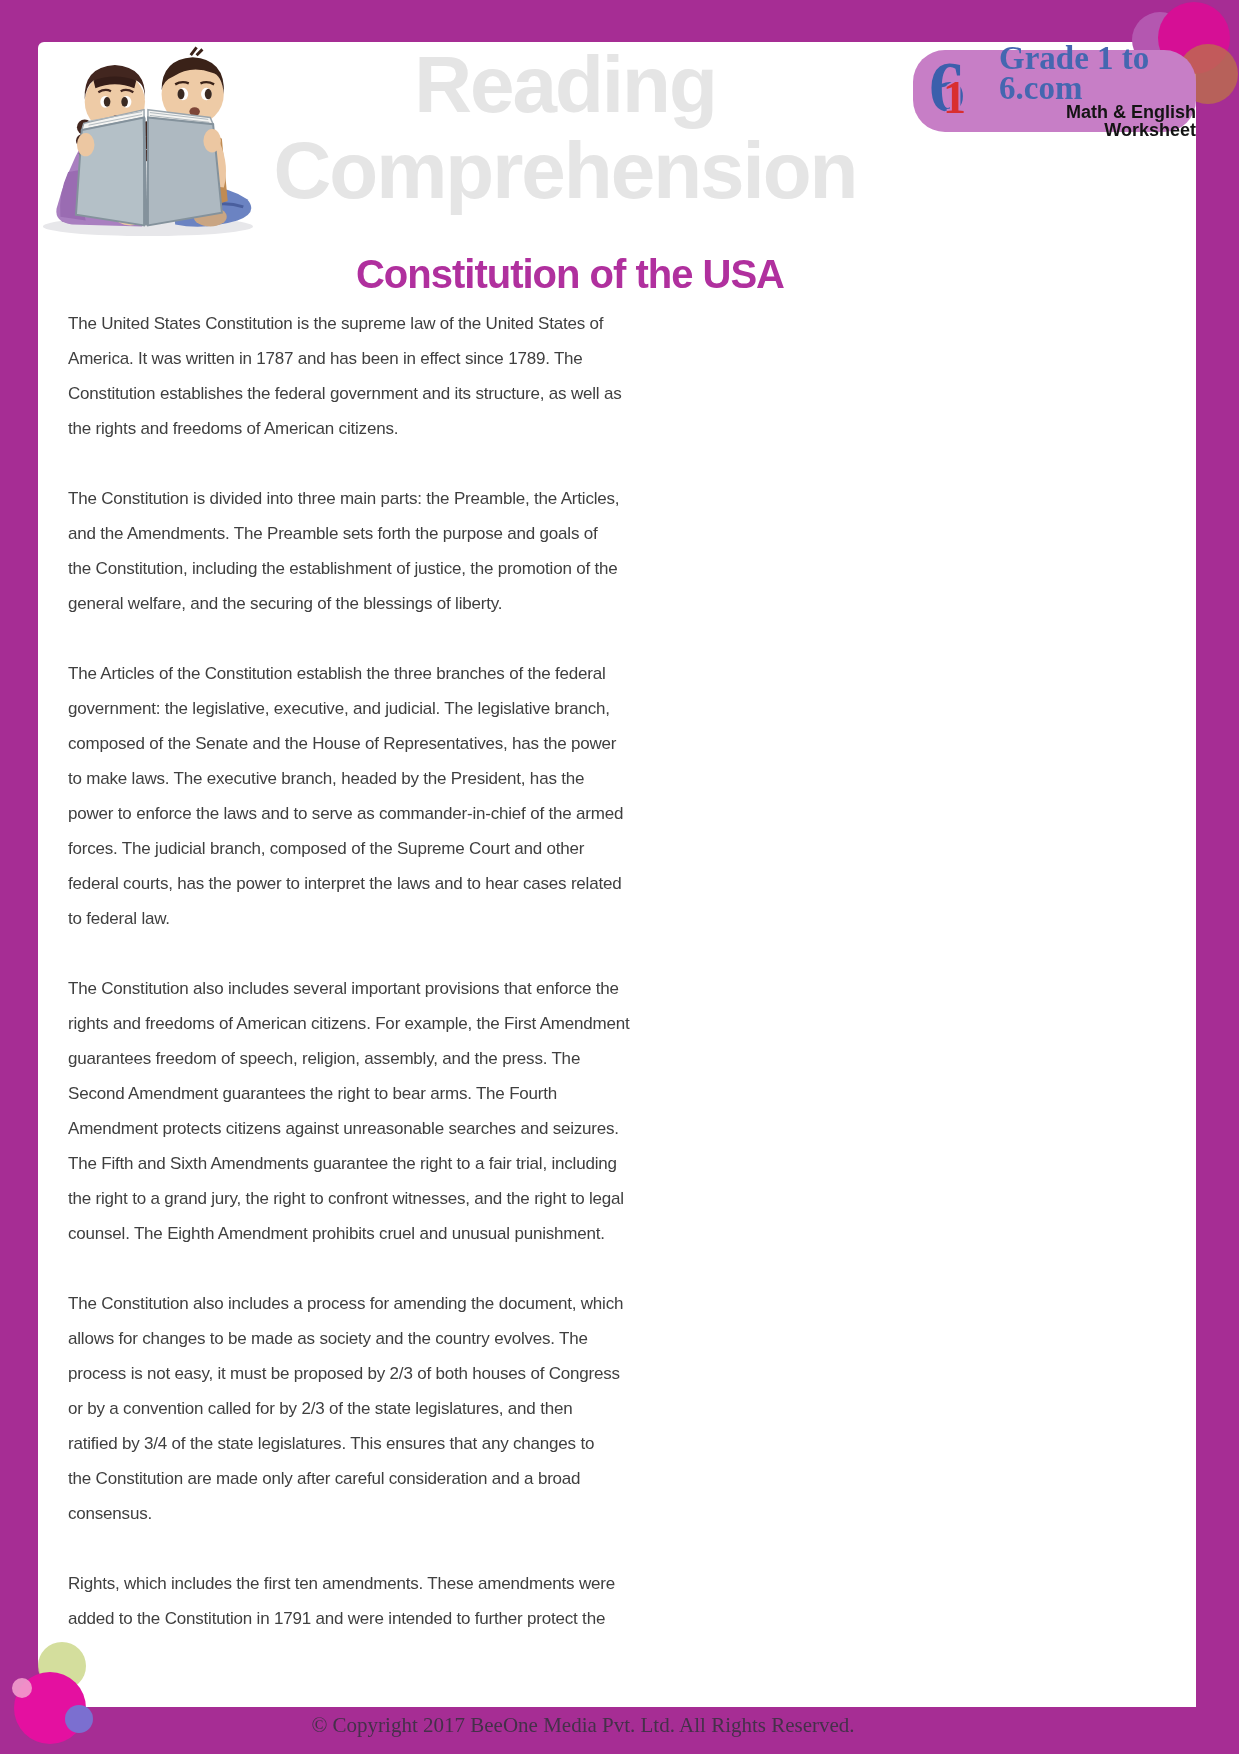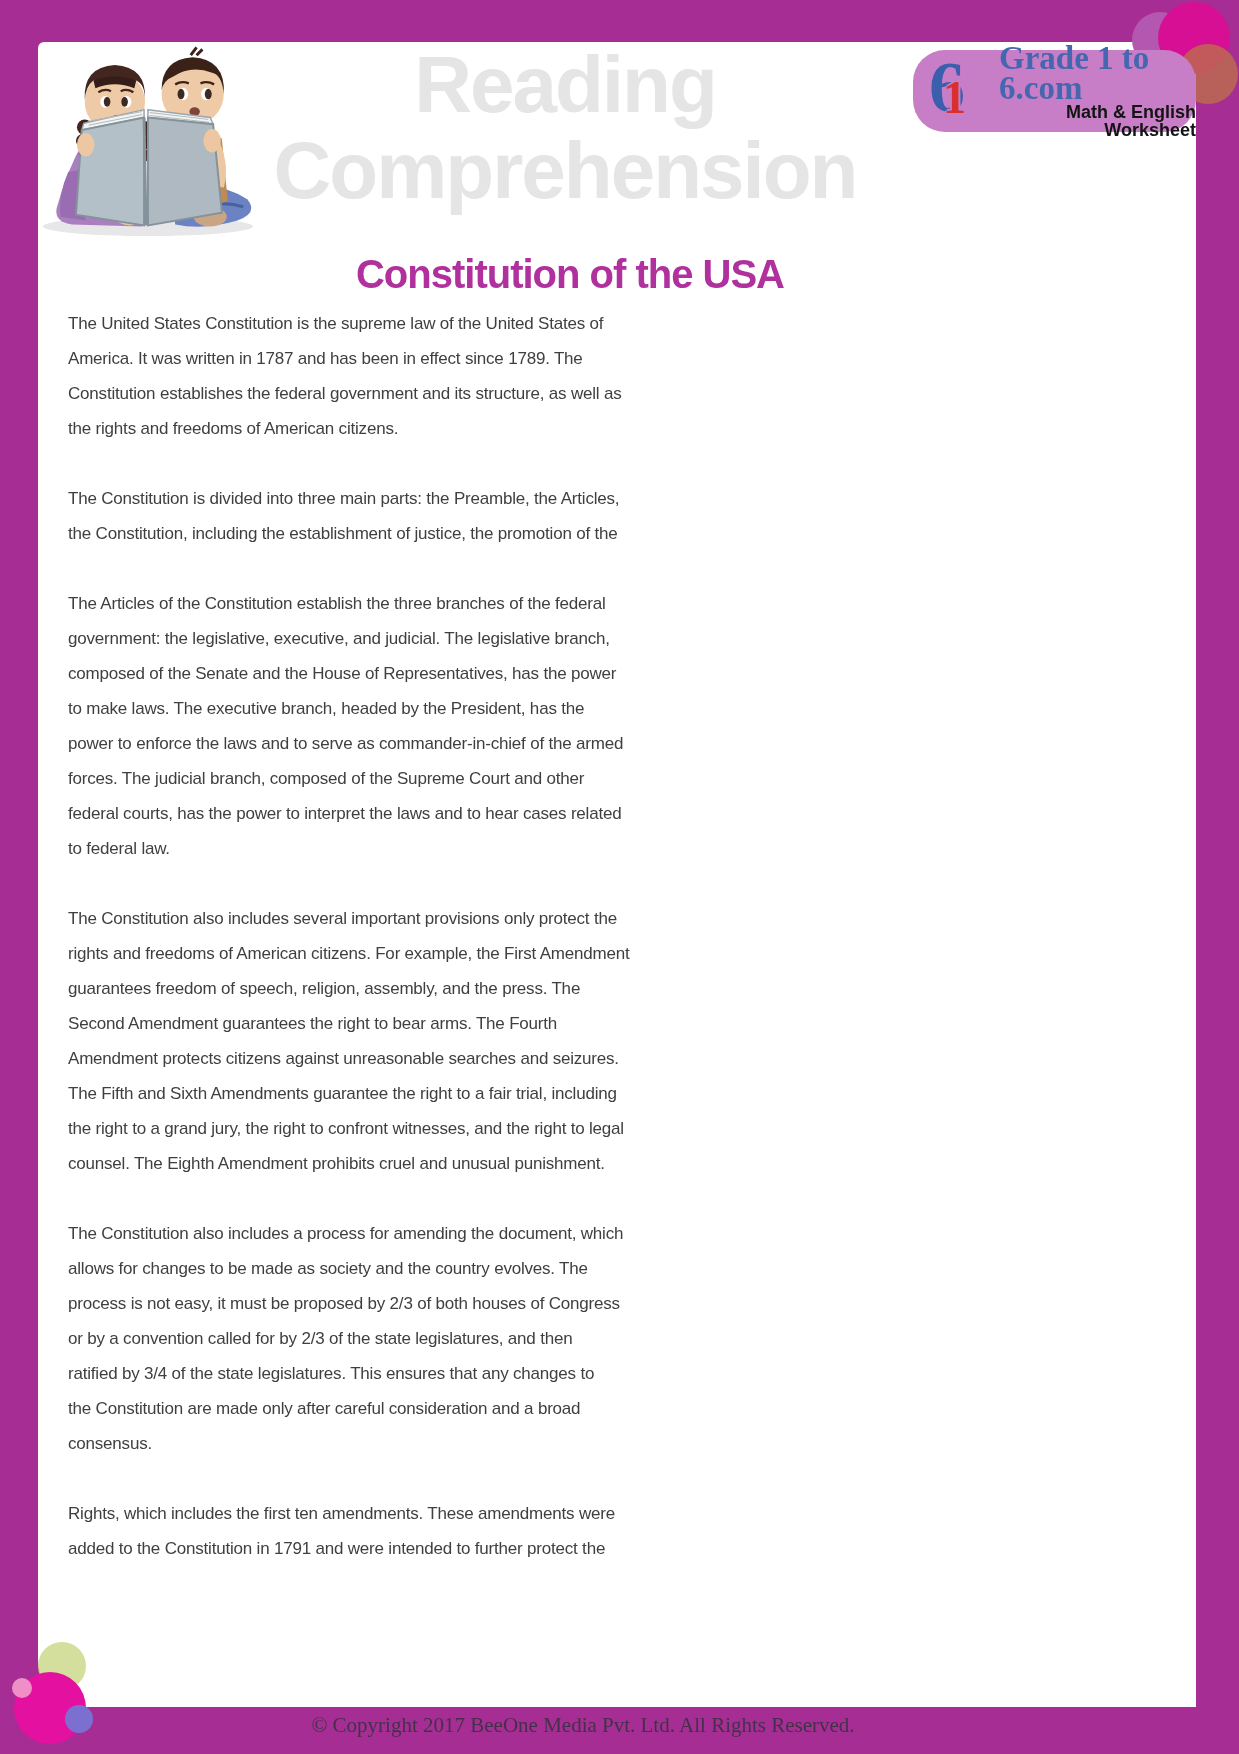--- a/index.html
+++ b/index.html
@@ -184,34 +184,36 @@
 
   <div class="article">
       <div class="para">
         <div class="line">The United States Constitution is the supreme law of the United States of</div>
         <div class="line">America. It was written in 1787 and has been in effect since 1789. The</div>
         <div class="line">Constitution establishes the federal government and its structure, as well as</div>
         <div class="line">the rights and freedoms of American citizens.</div>
       </div>
       <div class="para">
         <div class="line">The Constitution is divided into three main parts: the Preamble, the Articles,</div>
+        <div class="line">and the Amendments. The Preamble sets forth the purpose and goals of</div>
         <div class="line">the Constitution, including the establishment of justice, the promotion of the</div>
+        <div class="line">general welfare, and the securing of the blessings of liberty.</div>
       </div>
       <div class="para">
         <div class="line">The Articles of the Constitution establish the three branches of the federal</div>
         <div class="line">government: the legislative, executive, and judicial. The legislative branch,</div>
         <div class="line">composed of the Senate and the House of Representatives, has the power</div>
         <div class="line">to make laws. The executive branch, headed by the President, has the</div>
         <div class="line">power to enforce the laws and to serve as commander-in-chief of the armed</div>
         <div class="line">forces. The judicial branch, composed of the Supreme Court and other</div>
         <div class="line">federal courts, has the power to interpret the laws and to hear cases related</div>
         <div class="line">to federal law.</div>
       </div>
       <div class="para">
-        <div class="line">The Constitution also includes several important provisions only protect the</div>
+        <div class="line">The Constitution also includes several important provisions that enforce the</div>
         <div class="line">rights and freedoms of American citizens. For example, the First Amendment</div>
         <div class="line">guarantees freedom of speech, religion, assembly, and the press. The</div>
         <div class="line">Second Amendment guarantees the right to bear arms. The Fourth</div>
         <div class="line">Amendment protects citizens against unreasonable searches and seizures.</div>
         <div class="line">The Fifth and Sixth Amendments guarantee the right to a fair trial, including</div>
         <div class="line">the right to a grand jury, the right to confront witnesses, and the right to legal</div>
         <div class="line">counsel. The Eighth Amendment prohibits cruel and unusual punishment.</div>
       </div>
       <div class="para">
         <div class="line">The Constitution also includes a process for amending the document, which</div>

